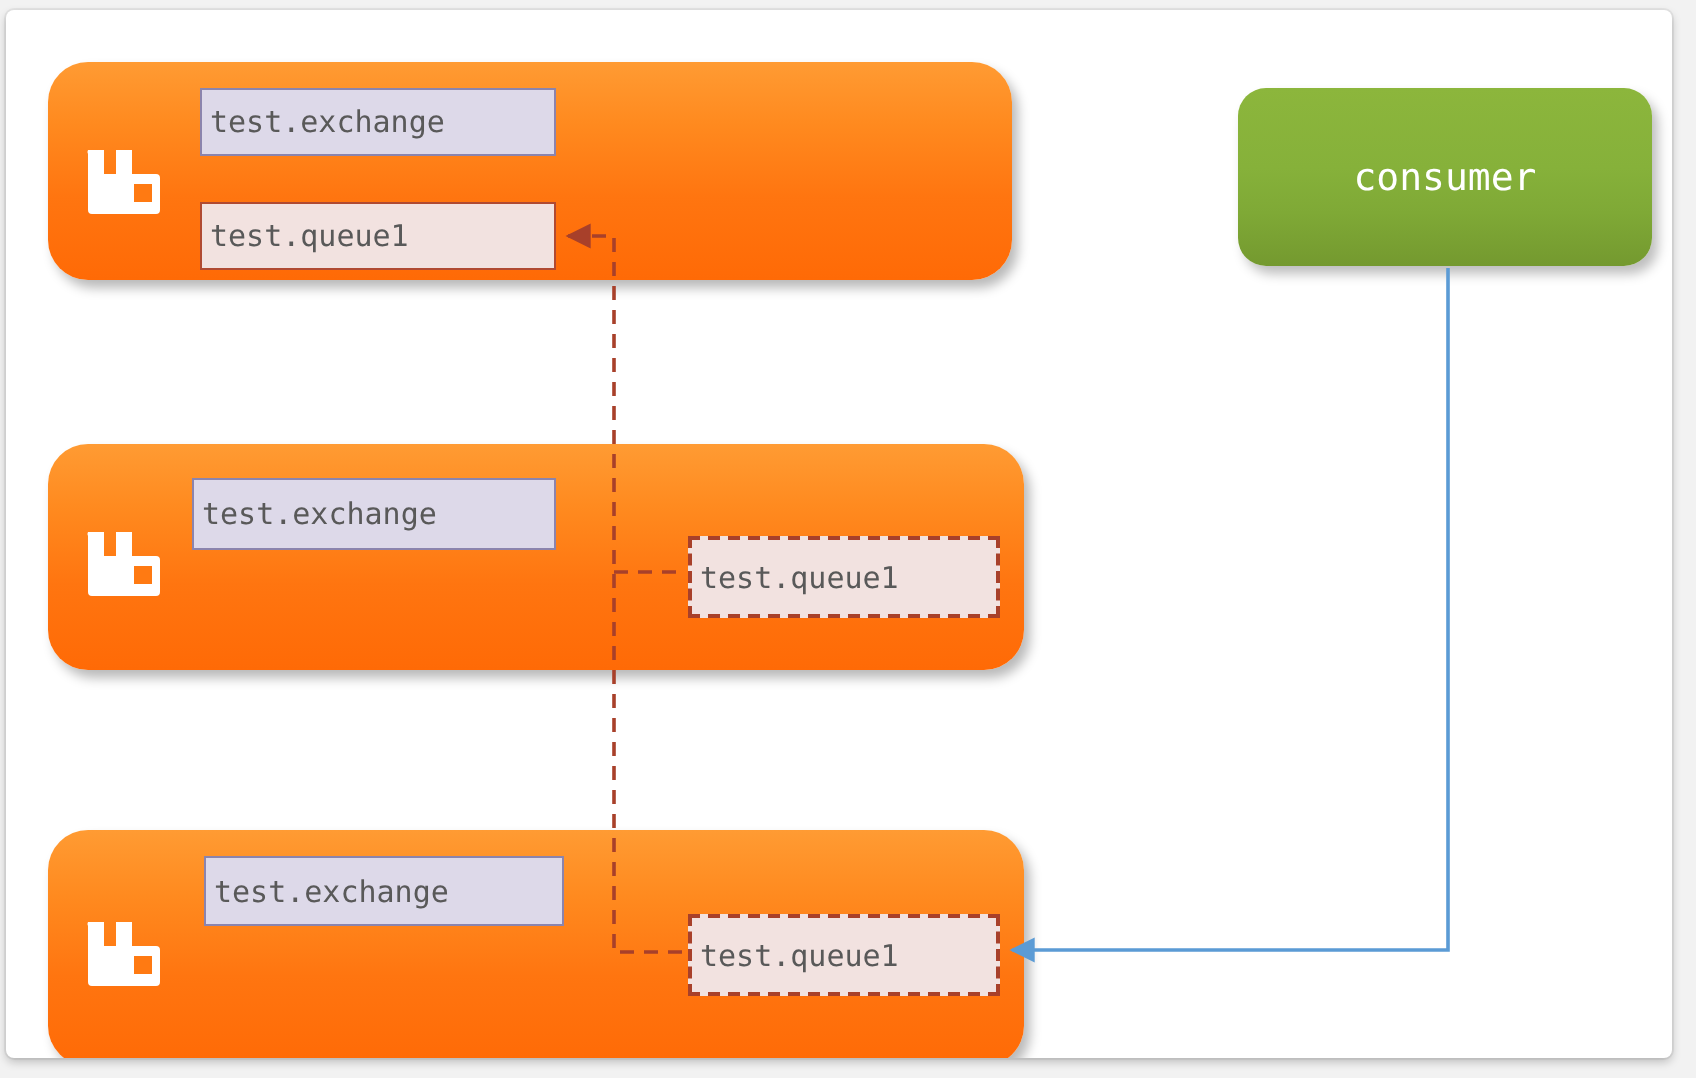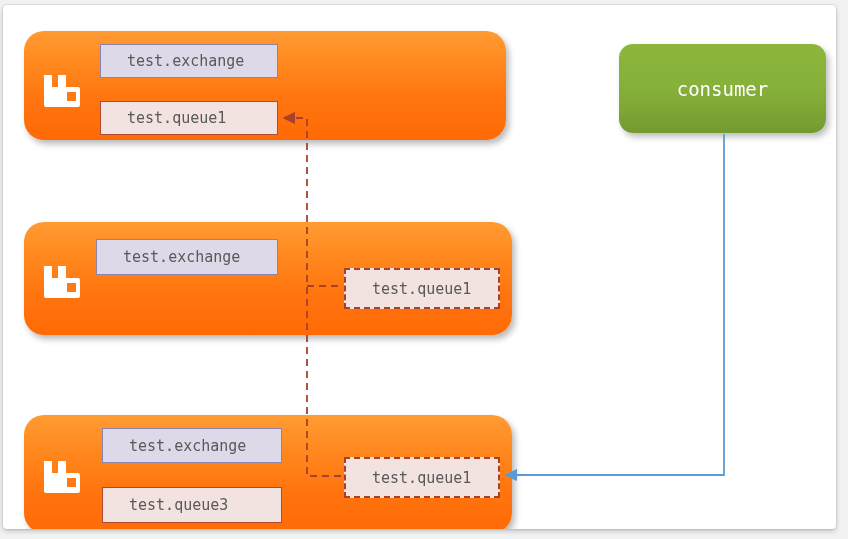--- a/index.html
+++ b/index.html
@@ -56,21 +56,21 @@
     left: 18px;
     width: 40px;
     height: 42px;
   }
 
   .chip {
     position: absolute;
     box-sizing: border-box;
     display: flex;
     align-items: center;
-    padding-left: 26px;
+    padding-left: 4px;
     font-family: "DejaVu Sans Mono", "Liberation Mono", monospace;
     font-size: 15px;
     letter-spacing: 0px;
     color: #595959;
     white-space: nowrap;
   }
   .chip.exchange {
     background: #ddd9e9;
     border: 1px solid #8b84ad;
   }
@@ -124,21 +124,20 @@
       <div class="chip exchange" style="left:72px; top:17px; width:182px; height:36px;">test.exchange</div>
       <div class="chip queue-ghost" style="left:320px; top:46px; width:156px; height:41px;">test.queue1</div>
     </div>
 
     <div class="broker" style="left:21px; top:410px; width:488px; height:118px;">
       <svg class="rabbit-logo" viewBox="0 0 40 42" style="top:38px;">
         <path d="M2,8 h8 v12 h6 V8 h8 v12 h12 a2,2 0 0 1 2,2 v16 a2,2 0 0 1 -2,2 H4 a2,2 0 0 1 -2,-2 V10 a2,2 0 0 1 0,-2 Z" fill="#ffffff"></path>
         <rect x="25" y="25" width="9" height="9" fill="#ff7a12"></rect>
       </svg>
       <div class="chip exchange" style="left:78px; top:13px; width:180px; height:35px;">test.exchange</div>
-      <div class="chip queue" style="left:78px; top:72px; width:180px; height:36px;">test.queue3</div>
       <div class="chip queue-ghost" style="left:320px; top:42px; width:156px; height:41px;">test.queue1</div>
     </div>
 
     <div class="consumer" style="left:616px; top:39px; width:207px; height:89px;">
       <div class="line">consumer</div>
     </div>
 
     <svg id="wires" viewBox="0 0 848 539" preserveAspectRatio="none">
       <defs>
         <marker id="arrow-red" viewBox="0 0 10 10" refX="9" refY="5" markerWidth="7" markerHeight="7" orient="auto-start-reverse">

